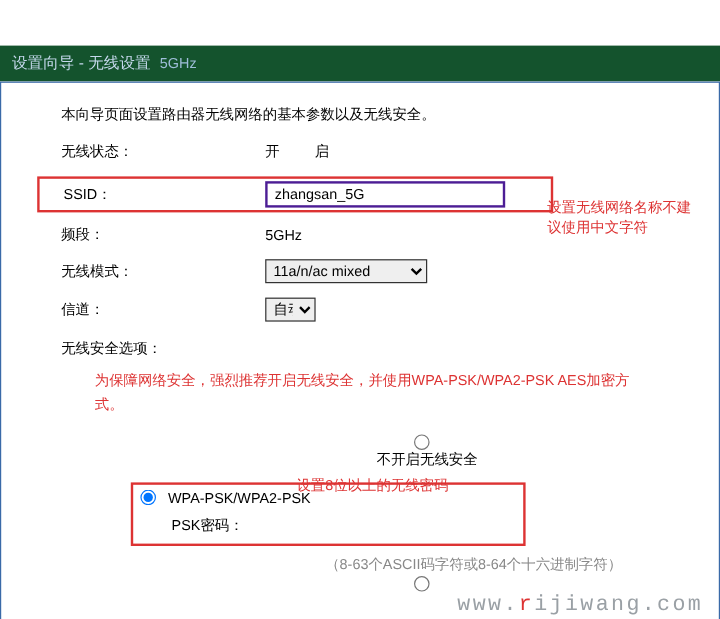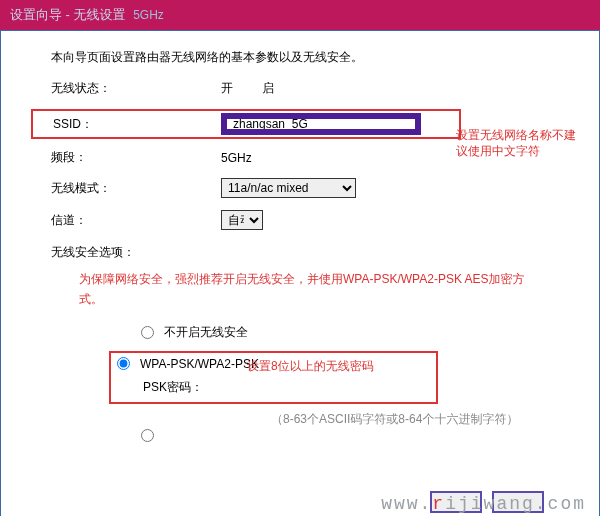--- a/index.html
+++ b/index.html
@@ -6,24 +6,25 @@
     body {
       font-family: "Microsoft YaHei", Arial, sans-serif;
       font-size: 12px;
       width: 600px;
       height: 516px;
       background: #fff;
       overflow: hidden;
       position: relative;
     }
     .title-bar {
-      background: #be185d;
+      background: #14532d;
       color: #c5d8ec;
       padding: 6px 10px;
       font-size: 13px;
+      margin-top: 38px;
     }
     .title-light { color: #9ebdd8; font-size: 12px; margin-left: 4px; }
     .content-wrap {
       border: 1px solid #3a6aa8;
       margin: 0;
       padding: 18px 28px 10px 28px;
       height: 492px;
       position: relative;
       background: #fff;
     }
@@ -48,21 +49,21 @@
     }
     .ssid-row .label { width: 168px; }
     input[type="text"] {
       border: 1px solid #666;
       padding: 2px 6px;
       font-size: 12px;
       font-family: inherit;
       width: 195px;
       height: 20px;
     }
-    input.ssid-input { border: 6px solid #4c1d95; width: 200px; height: 22px; }
+    input.ssid-input { border: 2px solid #4c1d95; width: 200px; height: 22px; }
     select {
       border: 1px solid #333;
       font-size: 12px;
       padding: 1px 2px;
       font-family: inherit;
     }
     select.mode { width: 135px; }
     select.channel { width: 42px; }
     .section-label {
       padding-left: 22px;
@@ -74,20 +75,21 @@
       padding-left: 50px;
       padding-right: 25px;
       line-height: 1.7;
       margin-bottom: 14px;
     }
     .radio-row {
       display: flex;
       align-items: center;
       padding-left: 112px;
       margin-bottom: 10px;
+      flex-direction: column;
     }
     .radio-row input[type="radio"] { margin-right: 10px; }
     .security-box {
       border: 2px solid #d33;
       margin-left: 80px;
       margin-right: 133px;
       padding: 4px 0 6px 6px;
       margin-bottom: 5px;
     }
     .security-box .radio-line {

